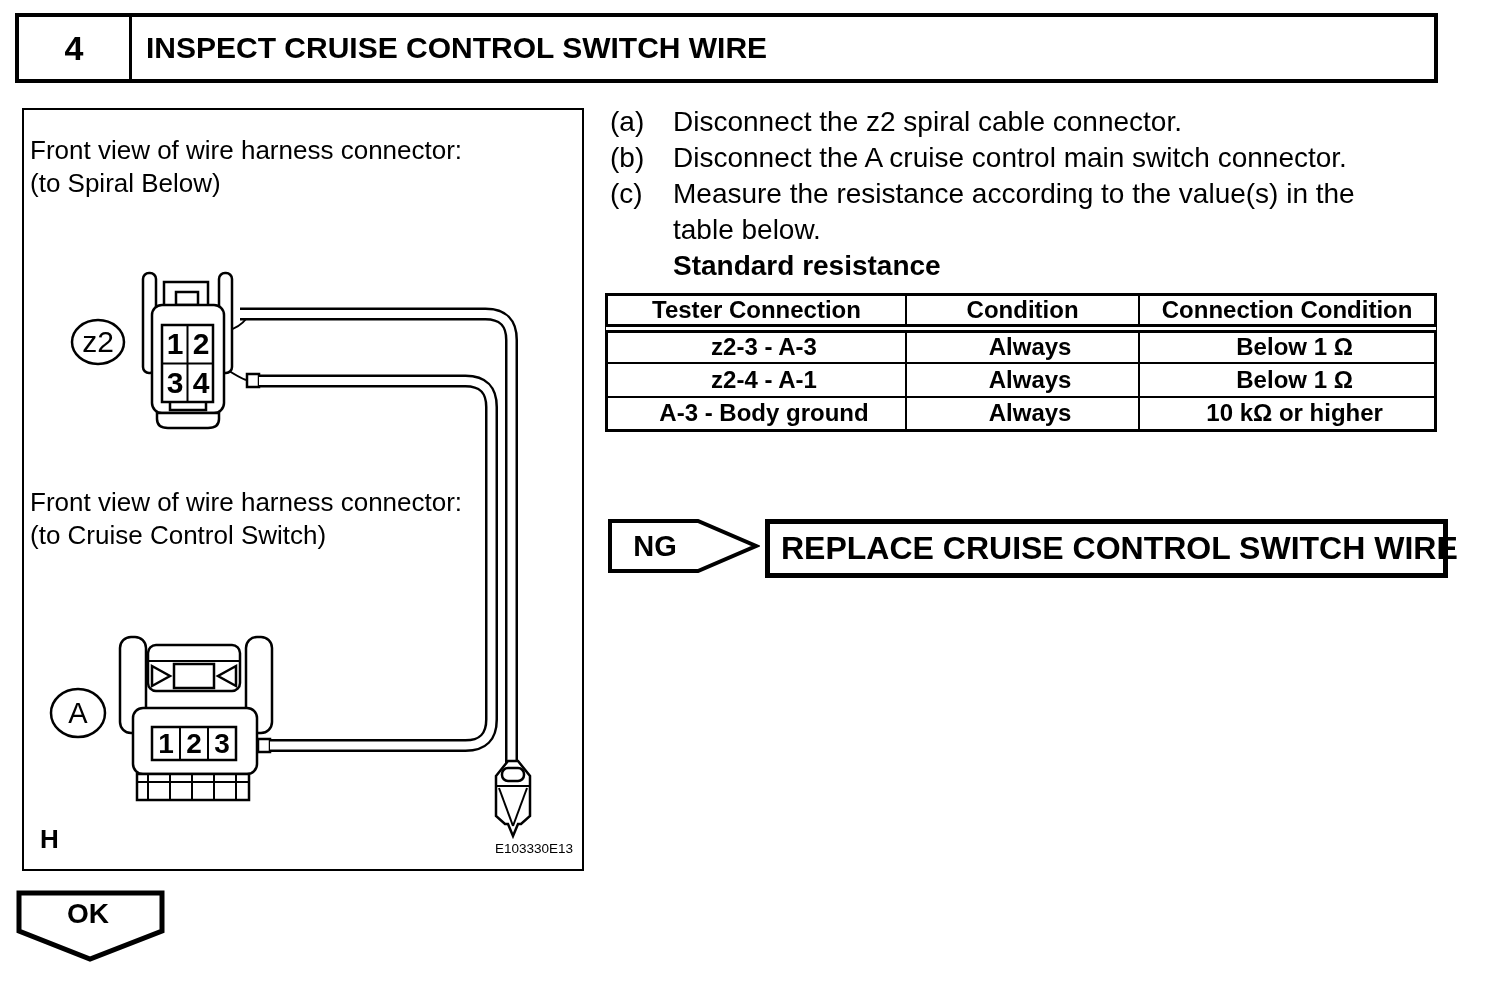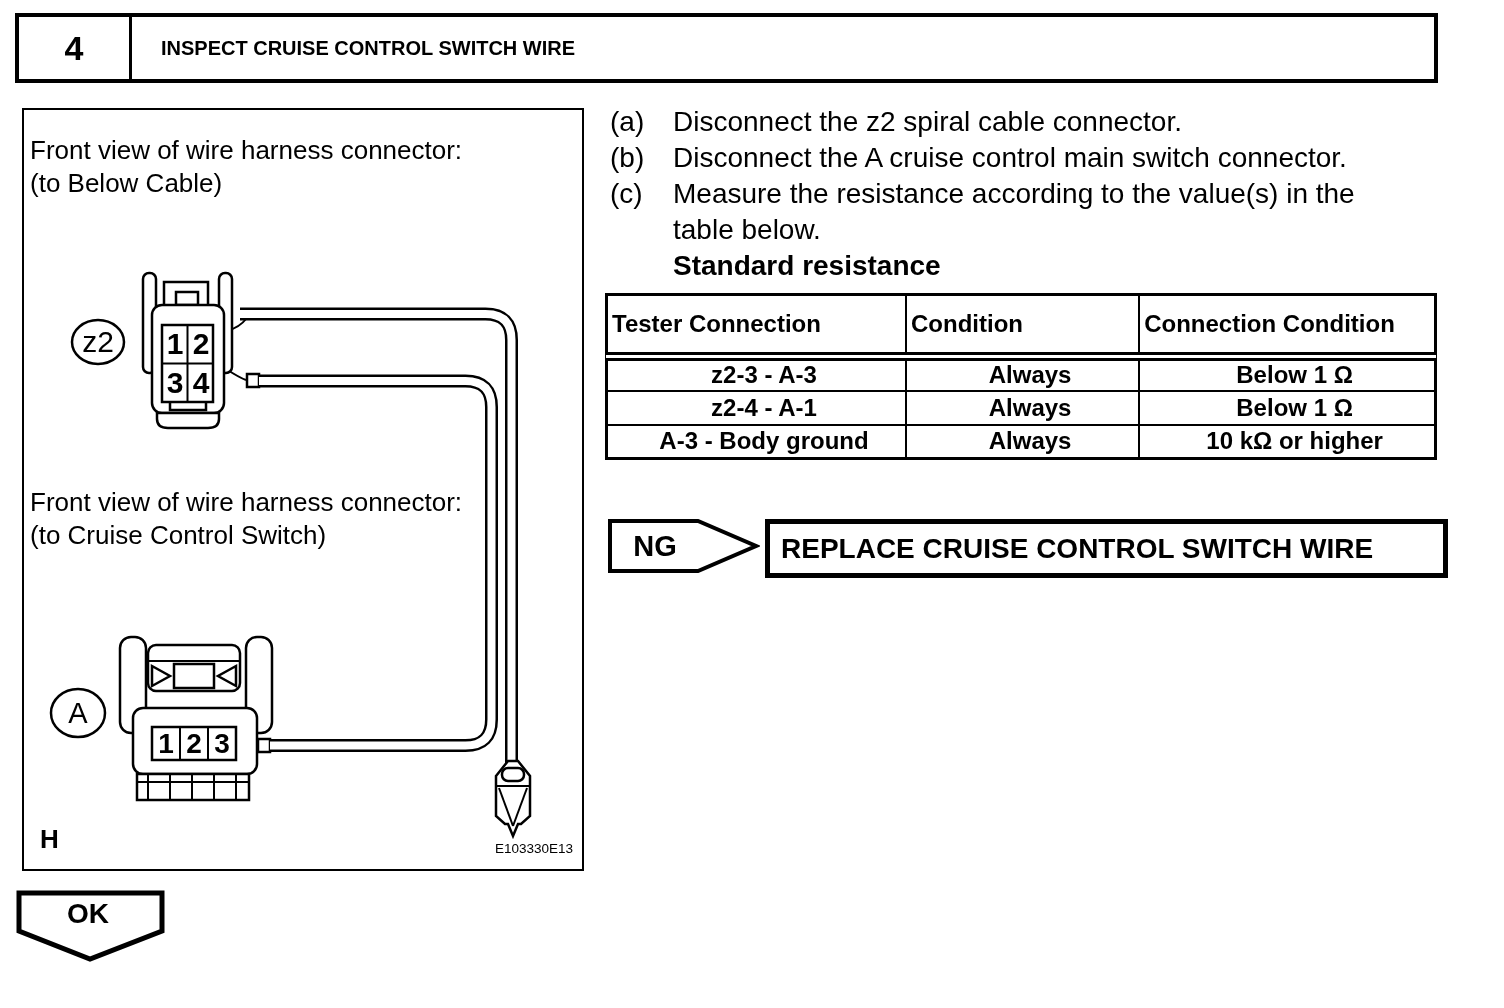--- a/index.html
+++ b/index.html
@@ -13,21 +13,21 @@
   #step-header{
     left:15px;top:13px;width:1423px;height:70px;
     border:4px solid #000;box-sizing:border-box;display:flex;align-items:stretch;background:#fff;
   }
   #step-number{
     width:110px;border-right:3px solid #000;display:flex;align-items:center;justify-content:center;
     font-size:34px;font-weight:bold;
   }
   #step-title{
     flex:1;display:flex;align-items:center;padding-left:14px;
-    font-size:20px;font-weight:bold;letter-spacing:0px;white-space:nowrap;margin-left:15px;
+    font-size:30px;font-weight:bold;letter-spacing:0px;white-space:nowrap;
   }
 
   
   #figure-box{
     left:22px;top:108px;width:562px;height:763px;border:2px solid #000;box-sizing:border-box;background:#fff;
   }
   .fig-caption{font-size:26px;line-height:33px;}
   #figure-svg{left:24px;top:110px;}
   svg text{font-family:"Liberation Sans",sans-serif;fill:#000;}
   .pinnum{font-size:30px;font-weight:bold;text-anchor:middle;}
@@ -44,50 +44,50 @@
   .instr-marker{width:63px;flex:0 0 63px;}
   .instr-text{width:720px;}
   #std-res-heading{font-weight:bold;margin-left:63px;}
 
   
   #res-table{
     left:605px;top:293px;width:832px;border-collapse:collapse;background:#fff;
     font-size:24px;font-weight:bold;table-layout:fixed;
   }
   #res-table th,#res-table td{border:2px solid #000;box-sizing:border-box;}
-  #res-table th{height:33px;text-align:left;border-bottom:9px double #000;padding:14px 4px;}
+  #res-table th{height:33px;text-align:center;border-bottom:9px double #000;padding:0 4px;}
   #res-table td{height:34px;text-align:center;padding:0 0 0 15px;}
   #res-table .c1{width:280px;}
   #res-table .c2{width:218px;}
   #res-table .c3{width:277px;}
   #res-table{border:3px solid #000;outline:1px solid #000;outline-offset:-1px;}
 
   
   #ng-text{font-size:29px;font-weight:bold;text-anchor:middle;}
   #replace-box{
     left:765px;top:519px;width:683px;height:59px;border:5px solid #000;box-sizing:border-box;
-    display:flex;align-items:center;padding-left:11px;font-size:28px;font-weight:bold;white-space:nowrap;background:#fff;
+    display:flex;align-items:center;padding-left:11px;font-size:32px;font-weight:bold;white-space:nowrap;background:#fff;
   }
   #ok-text{font-size:28px;font-weight:bold;text-anchor:middle;}
 </style>
 </head>
 <body>
 
 <div id="page">
 
   <div class="abs" id="step-header">
     <div id="step-number">4</div>
     <div id="step-title">INSPECT CRUISE CONTROL SWITCH WIRE</div>
   </div>
 
   <div class="abs" id="figure-box"></div>
 
   <div class="abs fig-caption" style="left:30px;top:134px;width:530px;">
     <div>Front view of wire harness connector:</div>
-    <div>(to Below Cable)</div>
+    <div>(to Spiral Below)</div>
   </div>
 
   <div class="abs fig-caption" style="left:30px;top:486px;width:530px;">
     <div>Front view of wire harness connector:</div>
     <div>(to Cruise Control Switch)</div>
   </div>
 
   <svg class="abs" id="figure-svg" width="558" height="759" viewBox="0 0 558 759">
 
     <g>

